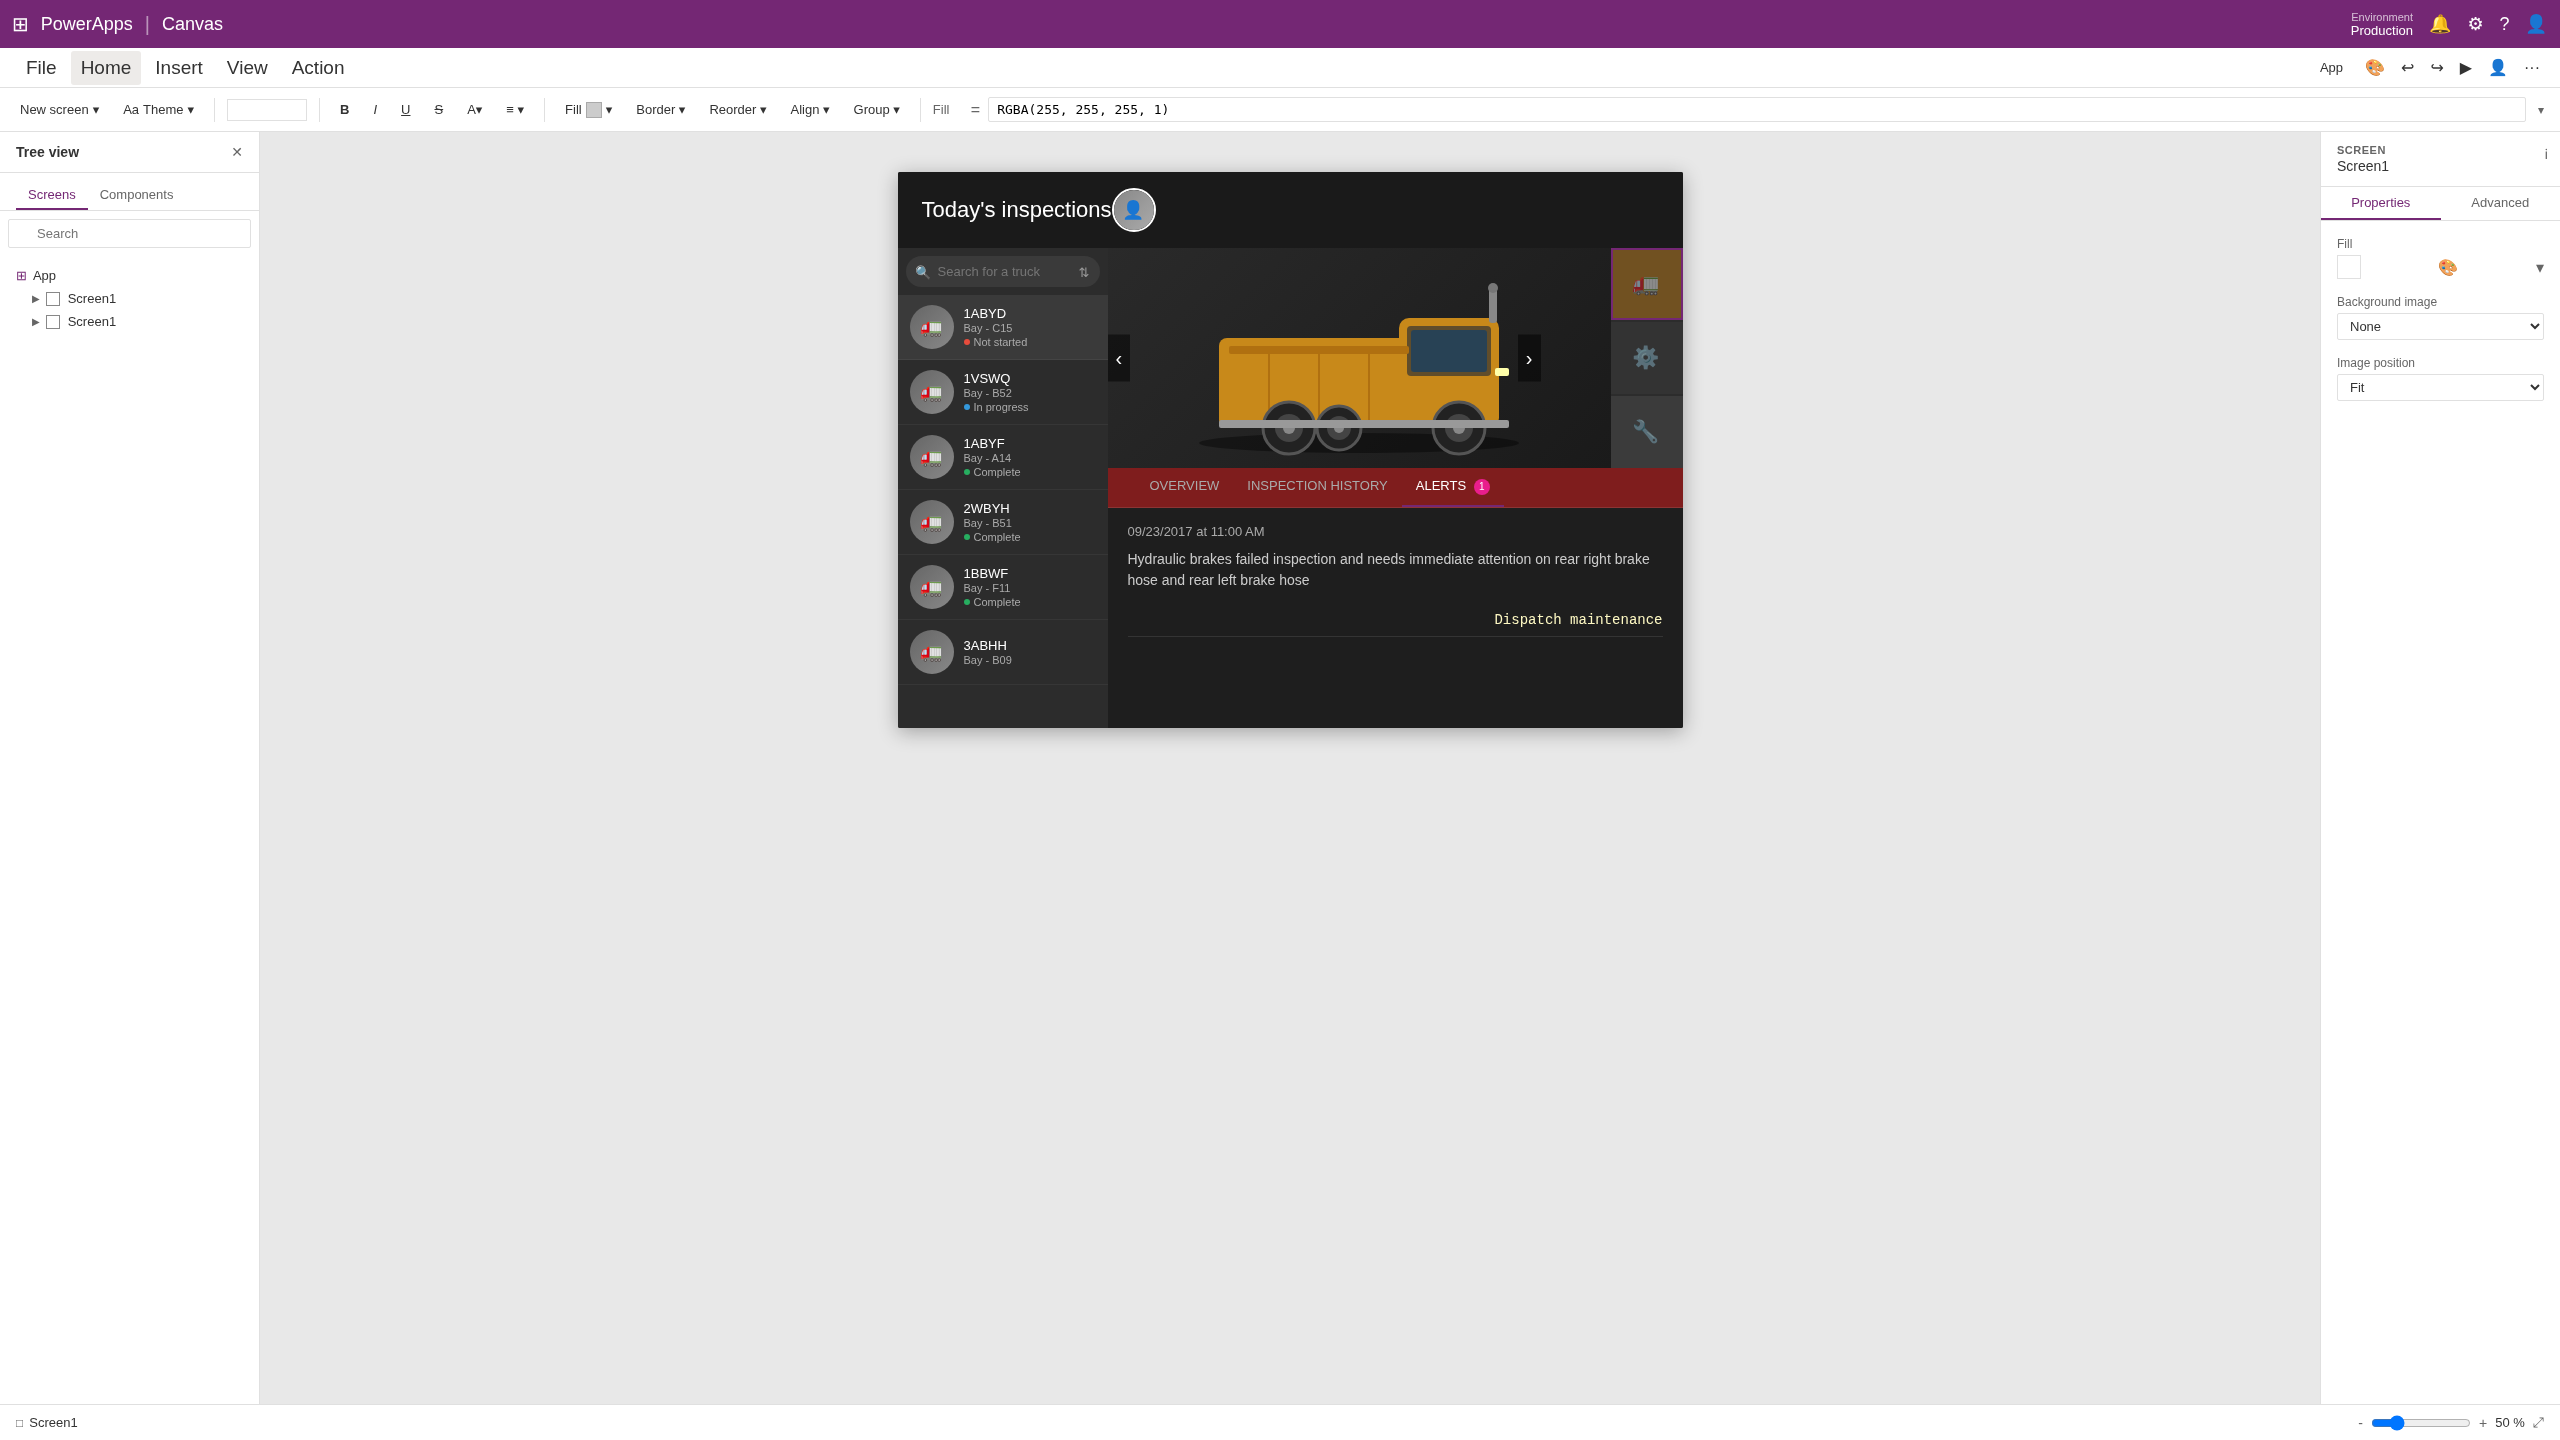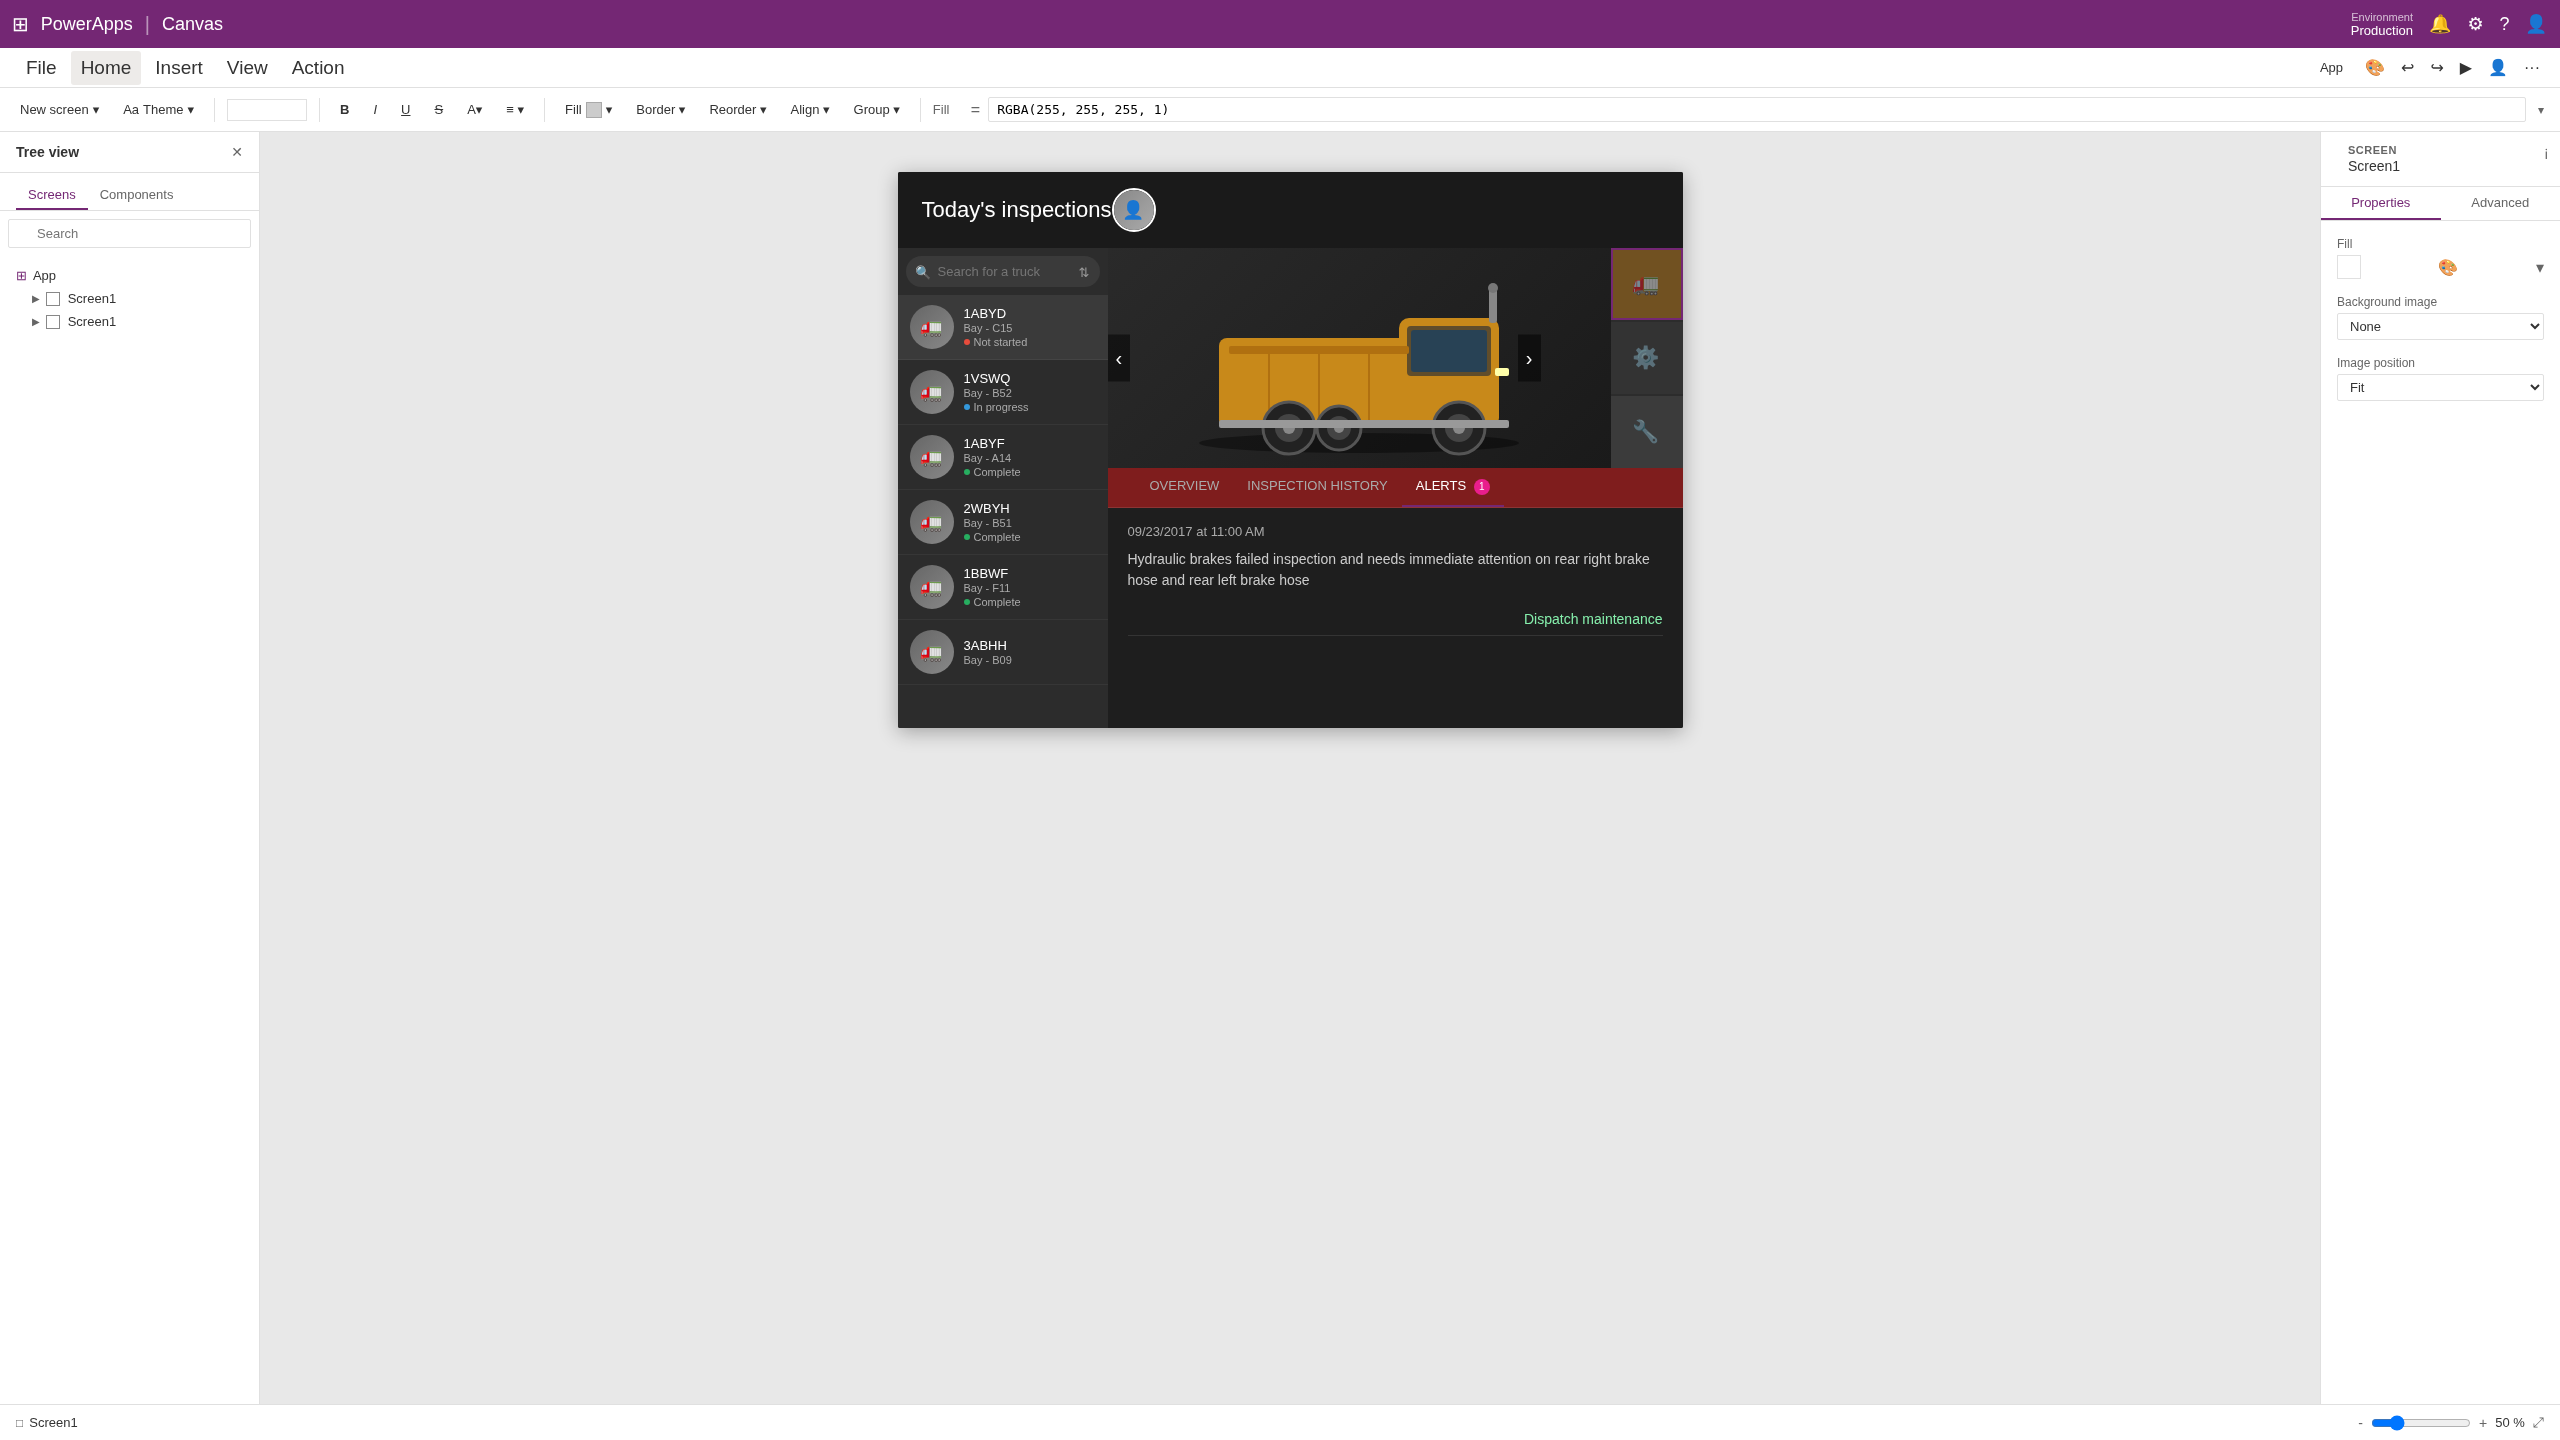--- a/index.html
+++ b/index.html
@@ -124,31 +124,31 @@
     .detail-tabs { display: flex; padding: 0 28px; background: #7f1d1d; border-bottom: 1px solid rgba(255,255,255,0.1); }
     .detail-tab { padding: 10px 14px; font-size: 13px; color: #aaa; cursor: pointer; border-bottom: 2px solid transparent; }
     .detail-tab.active { color: white; border-bottom-color: #742774; }
     .detail-tab-badge { display: inline-flex; align-items: center; justify-content: center; width: 16px; height: 16px; background: #e91e8c; border-radius: 50%; font-size: 10px; color: white; margin-left: 4px; }
 
     
     .detail-content { flex: 1; padding: 16px 20px; overflow-y: auto; }
     .alert-timestamp { color: #aaa; font-size: 13px; margin-bottom: 10px; }
     .alert-text { color: #ccc; font-size: 14px; line-height: 1.5; margin-bottom: 20px; }
     .alert-action { text-align: right; margin-bottom: 8px; }
-    .alert-action-link { color: #86efac; font-size: 14px; cursor: pointer; text-decoration: none; }
+    .alert-action-link { color: #fef9c3; font-size: 14px; cursor: pointer; text-decoration: none; font-family: Liberation Mono, monospace; }
     .alert-divider { border: none; border-top: 1px solid rgba(255,255,255,0.1); margin: 8px 0; }
 
     
     .continue-btn { background: #742774; color: white; border: none; width: 100%; padding: 18px; font-size: 16px; font-weight: 500; cursor: pointer; letter-spacing: 1px; }
 
     
     .properties-panel {
       width: 240px; background: white; border-left: 1px solid #e0e0e0; display: flex; flex-direction: column; flex-shrink: 0;
     }
-    .properties-header { padding: 12px 27px; border-bottom: 1px solid #e0e0e0; }
+    .properties-header { padding: 12px 16px; border-bottom: 1px solid #e0e0e0; }
     .properties-screen-label { font-size: 11px; color: #666; text-transform: uppercase; font-weight: 600; letter-spacing: 0.5px; }
     .properties-screen-name { font-size: 14px; color: #333; font-weight: 500; margin-top: 2px; }
     .properties-tabs { display: flex; border-bottom: 1px solid #e0e0e0; }
     .properties-tab { flex: 1; padding: 8px; text-align: center; font-size: 13px; cursor: pointer; color: #666; border-bottom: 2px solid transparent; }
     .properties-tab.active { color: #742774; border-bottom-color: #742774; font-weight: 500; }
     .properties-body { padding: 16px; display: flex; flex-direction: column; gap: 16px; }
     .property-row { display: flex; flex-direction: column; gap: 4px; }
     .property-label { font-size: 12px; color: #666; }
     .property-value { display: flex; align-items: center; justify-content: space-between; }
     .property-icon { font-size: 16px; color: #666; cursor: pointer; }

